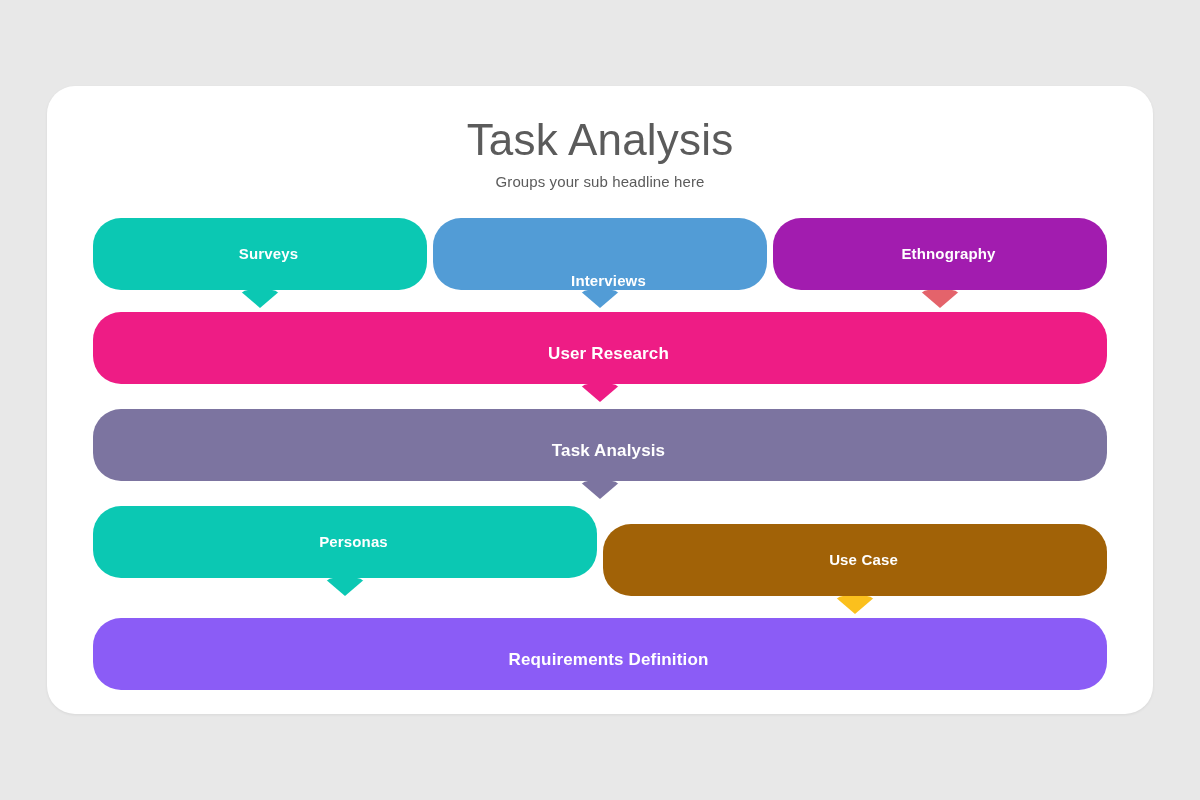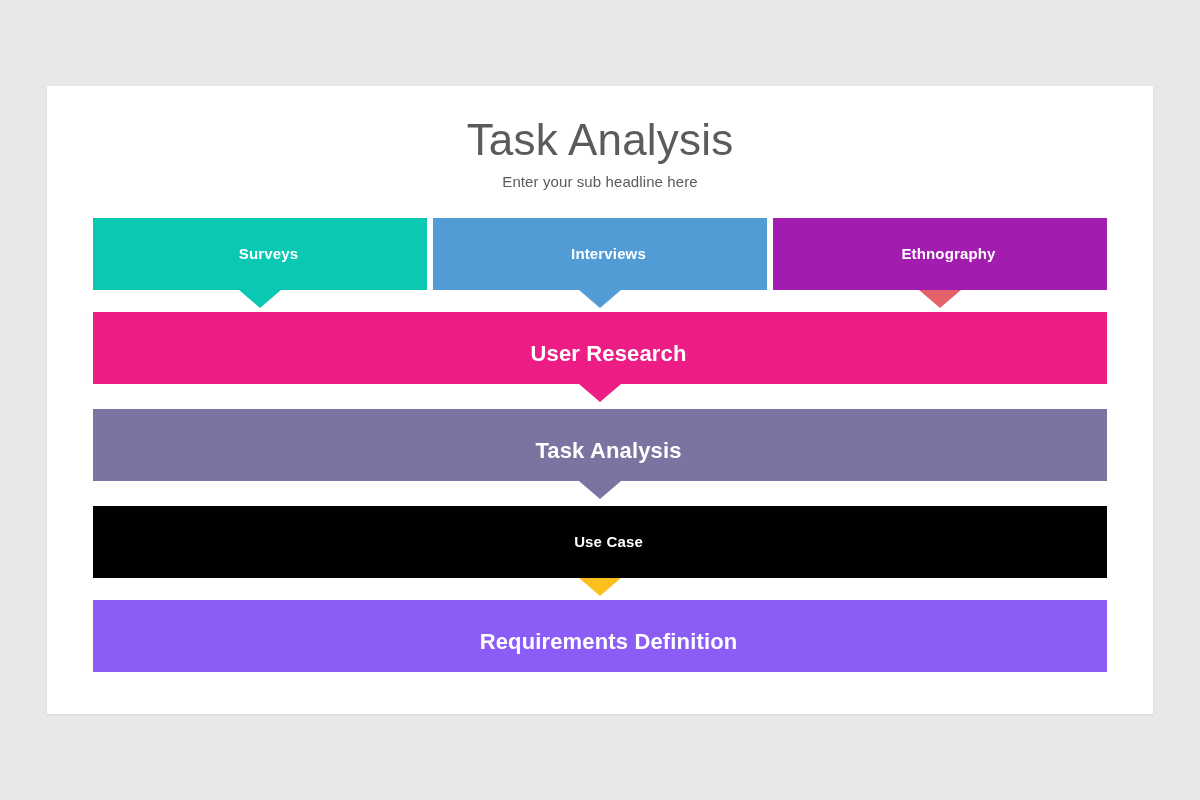--- a/index.html
+++ b/index.html
@@ -1,15 +1,15 @@
 <!DOCTYPE html>
 <html><head>
 <meta charset="utf-8">
 <style>
-  * { box-sizing: border-box; margin: 0; padding: 0; }
+  * { box-sizing: border-box; margin: 0; padding: 0; border-radius: 28px; }
 
   html, body {
     width: 1200px;
     height: 800px;
     overflow: hidden;
   }
 
   body {
     background: #e8e8e8;
     font-family: "Liberation Sans", sans-serif;
@@ -82,21 +82,21 @@
     font-weight: bold;
     letter-spacing: 0.15px;
     text-align: center;
     line-height: 1.2;
     padding: 0 6px;
     position: relative;
     z-index: 2;
   }
 
   .flow-node.big .node-label {
-    font-size: 22px;
+    font-size: 17px;
     margin-top: 13px;
   }
 
   
   .node-arrow {
     position: absolute;
     left: 50%;
     bottom: -18px;
     transform: translateX(-50%);
     width: 0;
@@ -111,31 +111,31 @@
   .row-spacer { height: 22px; }
   .row-spacer.tall { height: 25px; }
 </style>
 </head>
 <body style="background: rgb(232, 232, 232);">
 
 <div id="slide-card" style="background: rgb(255, 255, 255);">
 
   <div id="header">
     <div id="page-title" style="color: rgb(91, 91, 91);">Task Analysis</div>
-    <div id="page-subtitle" style="color: rgb(91, 91, 91);">Enter your sub headline here</div>
+    <div id="page-subtitle" style="color: rgb(91, 91, 91);">Groups your sub headline here</div>
   </div>
 
   <div id="diagram">
 
     <div class="flow-row">
       <div class="flow-node" style="background-color: rgb(11, 200, 179);">
         <span class="node-label">Surveys</span>
         <span class="node-arrow" style="border-top-color: rgb(11, 200, 179);"></span>
       </div>
-      <div class="flow-node" style="background-color: rgb(82, 156, 214);">
+      <div class="flow-node" style="background-color: rgb(82, 156, 214); align-items: flex-end;">
         <span class="node-label">Interviews</span>
         <span class="node-arrow" style="border-top-color: rgb(82, 156, 214);"></span>
       </div>
       <div class="flow-node" style="background-color: #a21caf;">
         <span class="node-label">Ethnography</span>
         <span class="node-arrow" style="border-top-color: rgb(228, 99, 107);"></span>
       </div>
     </div>
 
     <div class="row-spacer"></div>
@@ -152,21 +152,25 @@
     <div class="flow-row">
       <div class="flow-node full big" style="background-color: rgb(124, 116, 160);">
         <span class="node-label">Task Analysis</span>
         <span class="node-arrow" style="border-top-color: rgb(124, 116, 160);"></span>
       </div>
     </div>
 
     <div class="row-spacer tall"></div>
 
     <div class="flow-row">
-      <div class="flow-node" style="background-color: #000000;">
+      <div class="flow-node" style="background-color: rgb(11, 200, 179);">
+        <span class="node-label">Personas</span>
+        <span class="node-arrow" style="border-top-color: rgb(11, 200, 179);"></span>
+      </div>
+      <div class="flow-node" style="background-color: #a16207; margin-top: 18px;">
         <span class="node-label">Use Case</span>
         <span class="node-arrow" style="border-top-color: rgb(251, 192, 29);"></span>
       </div>
     </div>
 
     <div class="row-spacer"></div>
 
     <div class="flow-row">
       <div class="flow-node full big" style="background-color: #8b5cf6;">
         <span class="node-label">Requirements Definition</span>

